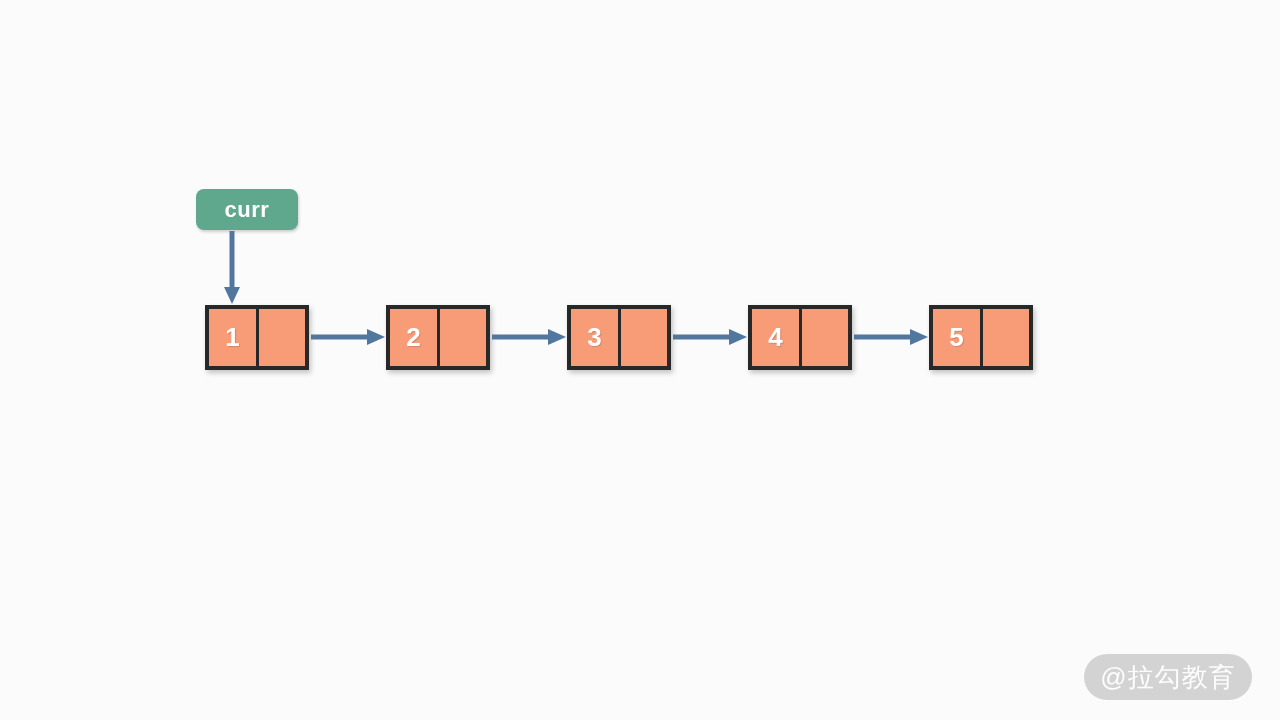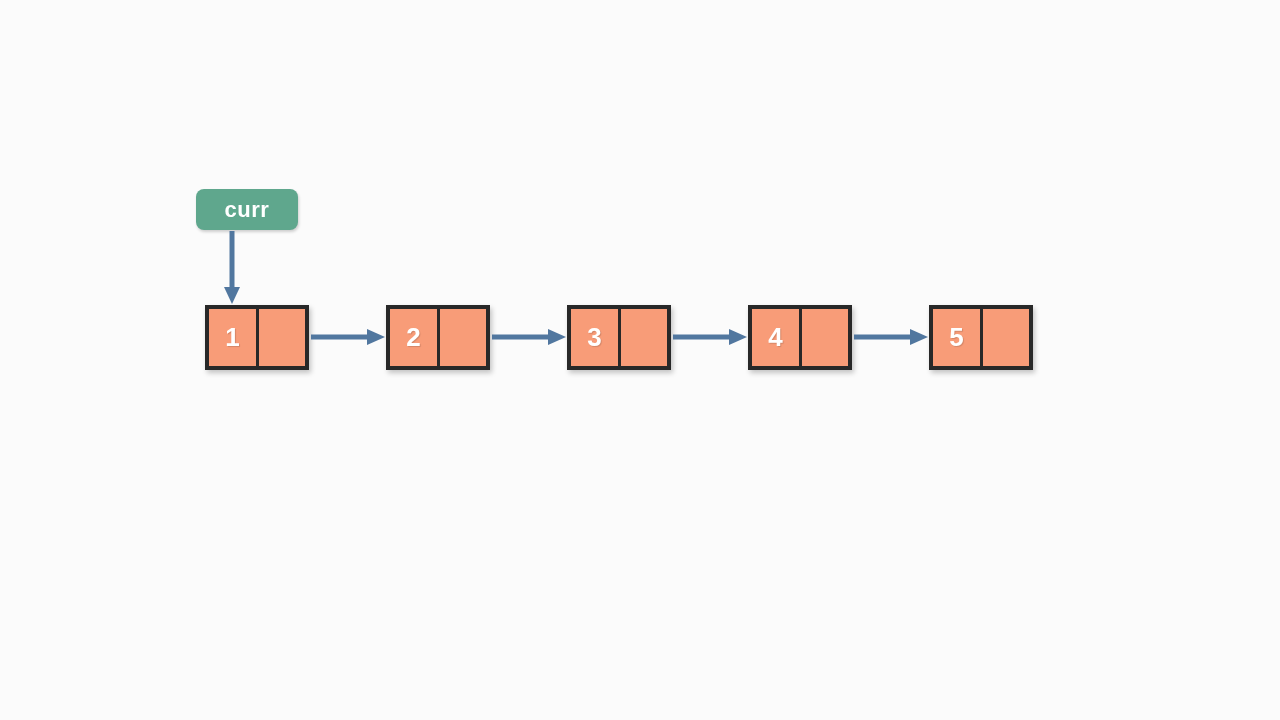--- a/index.html
+++ b/index.html
@@ -151,14 +151,15 @@
     <line x1="0" y1="9" x2="58" y2="9" stroke="currentColor" stroke-width="5"></line>
     <polygon points="56,1 56,17 74,9" fill="currentColor"></polygon>
   </svg>
 
   <div class="node n5">
     <div class="cell value">5</div>
     <div class="divider"></div>
     <div class="cell next"></div>
   </div>
 
+  <div class="watermark">@拉勾教育</div>
 
 </div>
 
 </body></html>

